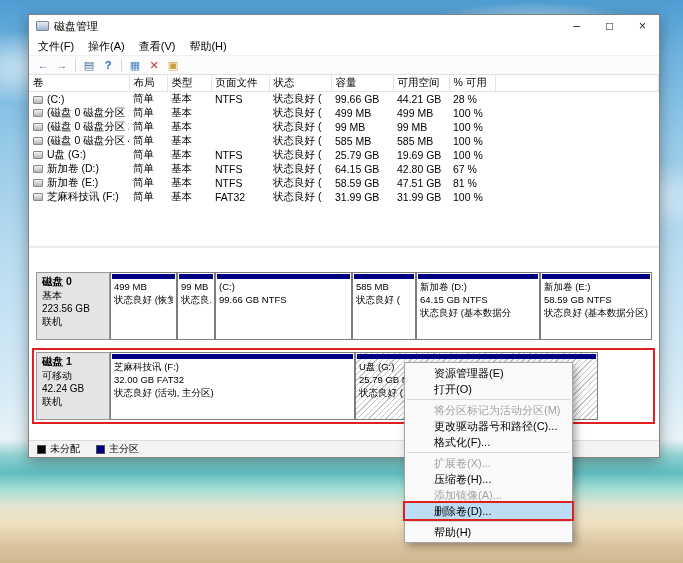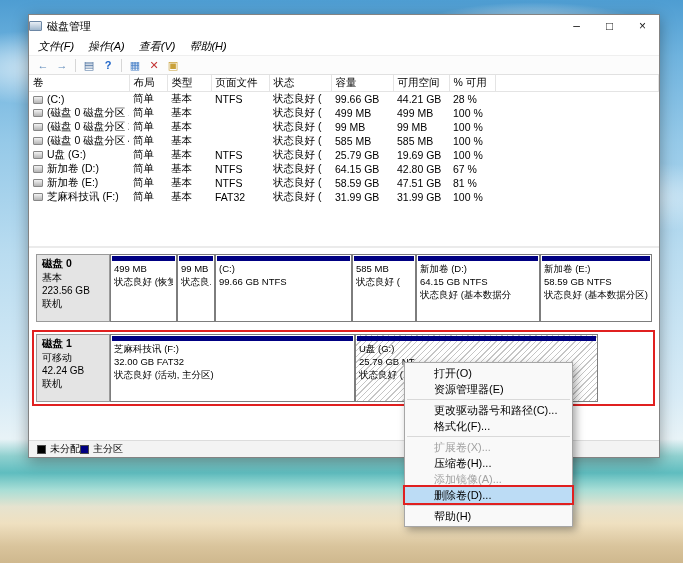--- a/index.html
+++ b/index.html
@@ -24,58 +24,58 @@
   .watermark {
     position: absolute; top: 47px; right: 21px; z-index: 60;
     font-size: 15px; color: #8f8f8f; letter-spacing: .5px; white-space: nowrap;
   }
   
   .window {
     position: absolute; left: 28px; top: 14px; width: 632px; height: 444px; z-index: 10;
     background: #fff; border: 1px solid #838383; box-shadow: 0 4px 14px rgba(0,0,0,.35);
     display: flex; flex-direction: column;
   }
-  .titlebar { height: 22px; flex: none; display: flex; align-items: center; background: #fff; }
+  .titlebar { height: 22px; flex: none; display: flex; align-items: center; padding-left: 7px; background: #fff; }
   .app-icon { width: 13px; height: 10px; flex: none; margin-right: 5px;
     background: linear-gradient(#e8eef5, #9fb6cc); border: 1px solid #6d87a5; border-radius: 1px; }
   .title { font-size: 11px; }
   .win-controls { margin-left: auto; display: flex; height: 100%; }
   .win-btn { width: 33px; height: 100%; display: flex; align-items: center; justify-content: center;
     font-size: 12px; color: #1a1a1a; }
-  .menubar { height: 18px; flex: none; display: flex; align-items: center; padding-left: 2px; background: #fff; font-style: italic; }
+  .menubar { height: 18px; flex: none; display: flex; align-items: center; padding-left: 2px; background: #fff; }
   .menu-item { padding: 1px 7px; }
   .toolbar { height: 20px; flex: none; display: flex; align-items: center; gap: 1px; padding-left: 5px;
     background: #fcfcfc; border-top: 1px solid #efefef; border-bottom: 1px solid #e1e1e1; }
   .tool-btn { width: 18px; height: 17px; display: flex; align-items: center; justify-content: center;
     font-size: 11px; font-weight: bold; }
   .tool-sep { width: 1px; height: 13px; background: #d6d6d6; margin: 0 3px; }
   
   .list-pane { height: 173px; flex: none; background: #fff; border-bottom: 2px solid #ebebeb; overflow: hidden; }
   .vol-table { border-collapse: collapse; width: 100%; table-layout: fixed; font-size: 10.5px; }
   .vol-table th { font-weight: normal; text-align: left; height: 15px; padding: 1px 4px;
     border-right: 1px solid #e4e4e4; border-bottom: 1px solid #e4e4e4; overflow: hidden; white-space: nowrap; }
   .vol-table td { height: 13px; padding: 0 4px; white-space: nowrap; overflow: hidden; }
   .vol-icon { display: inline-block; width: 10px; height: 8px; margin-right: 4px; vertical-align: -1px;
     background: linear-gradient(#f3f3f3, #b5b5b5); border: 1px solid #878787; border-radius: 1px; }
   
-  .graph-pane { flex: 1; background: #fff; padding: 6px 8px 0 7px; overflow: hidden; }
+  .graph-pane { flex: 1; background: #fff; padding: 6px 8px 0 7px; overflow: hidden; margin-top: 18px; }
   .disk-row { display: flex; height: 68px; margin-bottom: 12px; }
   .disk-row.annotated { outline: 2px solid var(--annotation-red, #e02020); outline-offset: 2px; }
   .disk-info { width: 74px; flex: none; background: #e4e4e4; border: 1px solid #9a9a9a;
     padding: 2px 5px; font-size: 10px; line-height: 1.3; }
   .disk-name { font-weight: bold; font-size: 10.5px; }
   .parts { display: flex; flex: 1; }
   .part { flex: none; border: 1px solid #7d7d7d; background: #fff; overflow: hidden; }
   .part.sel { background: repeating-linear-gradient(135deg, #ffffff 0px, #ffffff 3px, #c6c6c6 3px, #c6c6c6 4px); }
   .part-top { height: 5px; background: var(--partition-bar, #000082); margin: 1px 1px 2px 1px; }
   .part-lines { padding: 0 3px; font-size: 9.5px; line-height: 1.35; }
   .part-lines div { white-space: nowrap; overflow: hidden; }
   
   .legend { height: 17px; flex: none; background: #f3f3f3; border-top: 1px solid #dcdcdc;
-    display: flex; align-items: center; gap: 0; padding-left: 8px; font-size: 10px; }
+    display: flex; align-items: center; gap: 16px; padding-left: 8px; font-size: 10px; }
   .legend-item { display: inline-flex; align-items: center; gap: 4px; }
   .legend-swatch { width: 9px; height: 9px; border: 1px solid #4d4d4d; }
   
   .context-menu { position: absolute; left: 404px; top: 362px; width: 169px; z-index: 100;
     background: #f9f9f9; border: 1px solid #a6a6a6; box-shadow: 3px 3px 8px rgba(0,0,0,.35);
     padding: 2px 0; font-size: 11px; }
   .cm-item { height: 16px; line-height: 16px; padding-left: 29px; white-space: nowrap; overflow: hidden; }
   .cm-item.disabled { color: #a2a2a2; }
   .cm-item.highlighted { background: var(--menu-highlight, #bcdcf5); }
   .cm-item.annotated { outline: 2px solid var(--annotation-red, #e02020); outline-offset: 0; }
@@ -324,23 +324,24 @@
         </span>
         <span class="legend-item">
           <span class="legend-swatch" style="background: rgb(0, 0, 130);"></span>
           <span>主分区</span>
         </span>
       </div>
   </div>
 
 
   <div class="context-menu" id="context-menu">
+      <div class="cm-item">资源管理器(E)</div>
       <div class="cm-item">打开(O)</div>
-      <div class="cm-item">资源管理器(E)</div>
       <div class="menu-sep"></div>
+      <div class="cm-item disabled">将分区标记为活动分区(M)</div>
       <div class="cm-item">更改驱动器号和路径(C)...</div>
       <div class="cm-item">格式化(F)...</div>
       <div class="menu-sep"></div>
       <div class="cm-item disabled">扩展卷(X)...</div>
       <div class="cm-item">压缩卷(H)...</div>
       <div class="cm-item disabled">添加镜像(A)...</div>
       <div class="cm-item highlighted annotated">删除卷(D)...</div>
       <div class="menu-sep"></div>
       <div class="cm-item">帮助(H)</div>
     </div>

